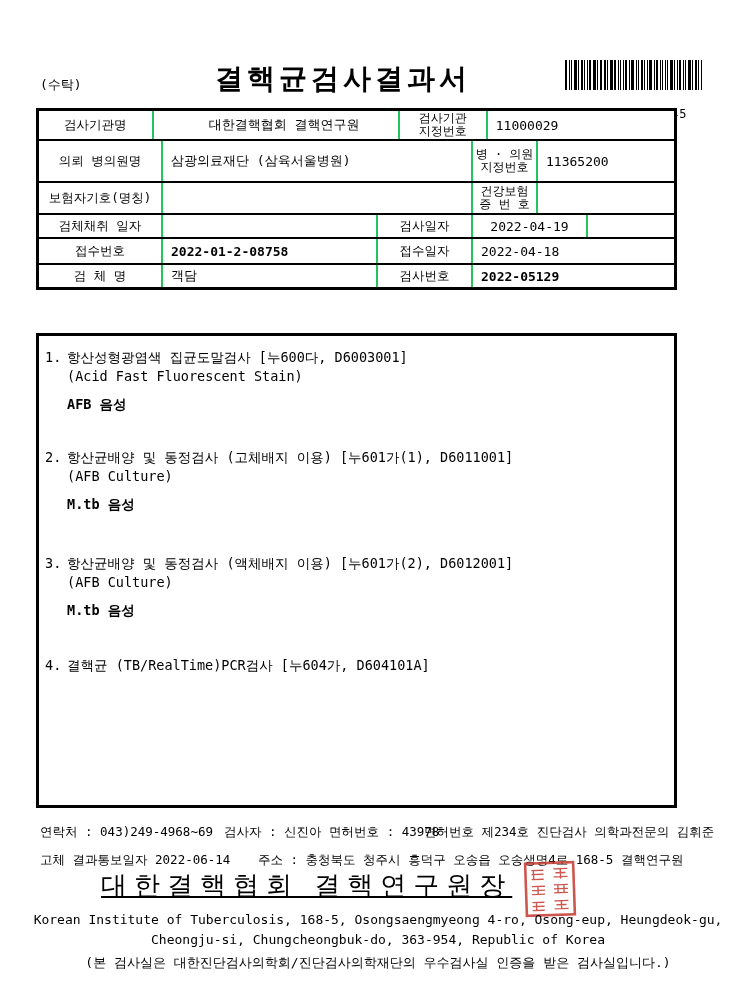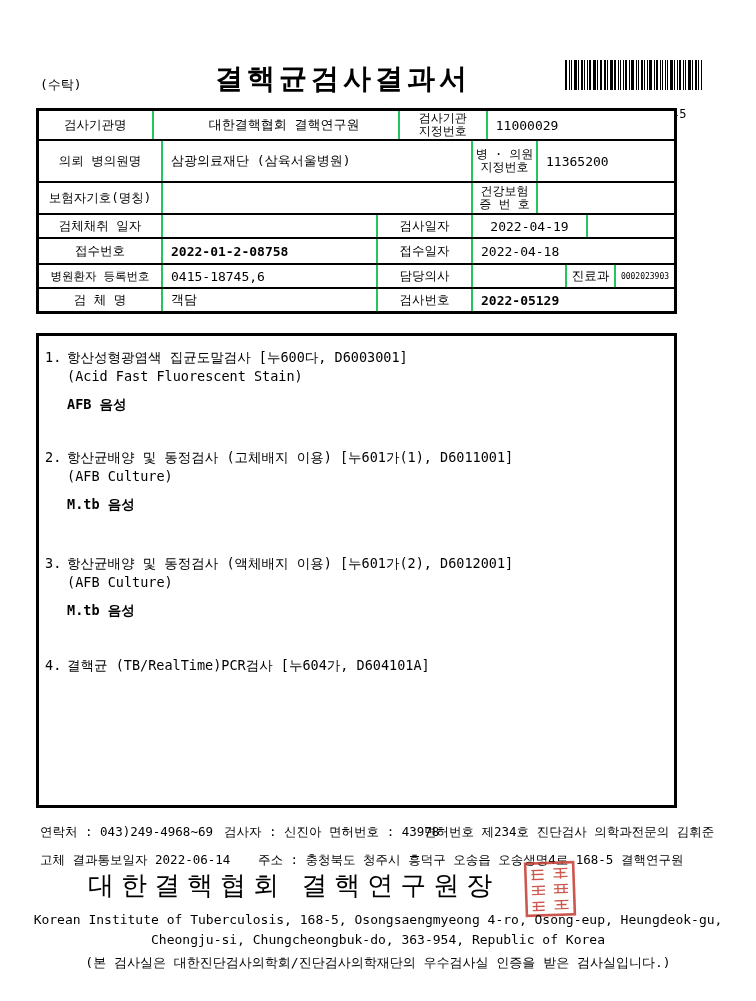--- a/index.html
+++ b/index.html
@@ -40,21 +40,21 @@
     border:3px solid #000;background:#fff;
   }
   .result-item{position:absolute;left:6px;right:8px;font-size:13.5px;line-height:19px;}
   .ri-line1{display:flex;}
   .ri-no{width:22px;flex:0 0 22px;}
   .ri-sub{padding-left:22px;}
   .ri-result{padding-left:22px;font-weight:bold;margin-top:9px;}
 
   
   .ft{font-size:12.5px;white-space:nowrap;}
-  .org-line{left:88px;top:868px;font-size:26px;letter-spacing:7px;white-space:nowrap;font-family:"DejaVu Serif","Liberation Serif",serif;}
+  .org-line{left:101px;top:868px;font-size:26px;letter-spacing:7px;white-space:nowrap;font-family:"DejaVu Serif","Liberation Serif",serif;text-decoration:underline;}
   .eng{left:0;right:0;text-align:center;font-size:13px;white-space:nowrap;}
   .cert{left:0;right:0;text-align:center;font-size:13px;white-space:nowrap;}
   .stamp{left:524px;top:861px;width:52px;height:56px;transform:rotate(-2deg);opacity:.85;}
 </style>
 </head>
 <body>
 
 <div class="abs consign-note">(수탁)</div>
 <div class="abs doc-title">결핵균검사결과서</div>
 <div class="abs barcode-wrap">
@@ -142,28 +142,20 @@
     <div class="td left" style="width:215px;"></div>
     <div class="td center lbl" style="width:95px;">검사일자</div>
     <div class="td center" style="width:115px;">2022-04-19</div>
     <div class="td left" style="width:86px;"></div>
   </div>
   <div class="tr" style="height:26px;">
     <div class="td center lbl" style="width:124px;">접수번호</div>
     <div class="td left bold" style="width:215px;">2022-01-2-08758</div>
     <div class="td center lbl" style="width:95px;">접수일자</div>
     <div class="td left" style="width:201px;">2022-04-18</div>
-  </div>
-  <div class="tr" style="height:24px;">
-    <div class="td center lbl" style="width:124px;font-size:11.5px;">병원환자 등록번호</div>
-    <div class="td left" style="width:215px;">0415-18745,6</div>
-    <div class="td center lbl" style="width:95px;">담당의사</div>
-    <div class="td left" style="width:94px;"></div>
-    <div class="td center lbl" style="width:49px;">진료과</div>
-    <div class="td tiny" style="width:58px;">0002023903</div>
   </div>
   <div class="tr" style="height:22px;">
     <div class="td center lbl" style="width:124px;">검 체 명</div>
     <div class="td left" style="width:215px;">객담</div>
     <div class="td center lbl" style="width:95px;">검사번호</div>
     <div class="td left bold" style="width:201px;">2022-05129</div>
   </div>
 </div>
 
 <div class="abs results-box">

